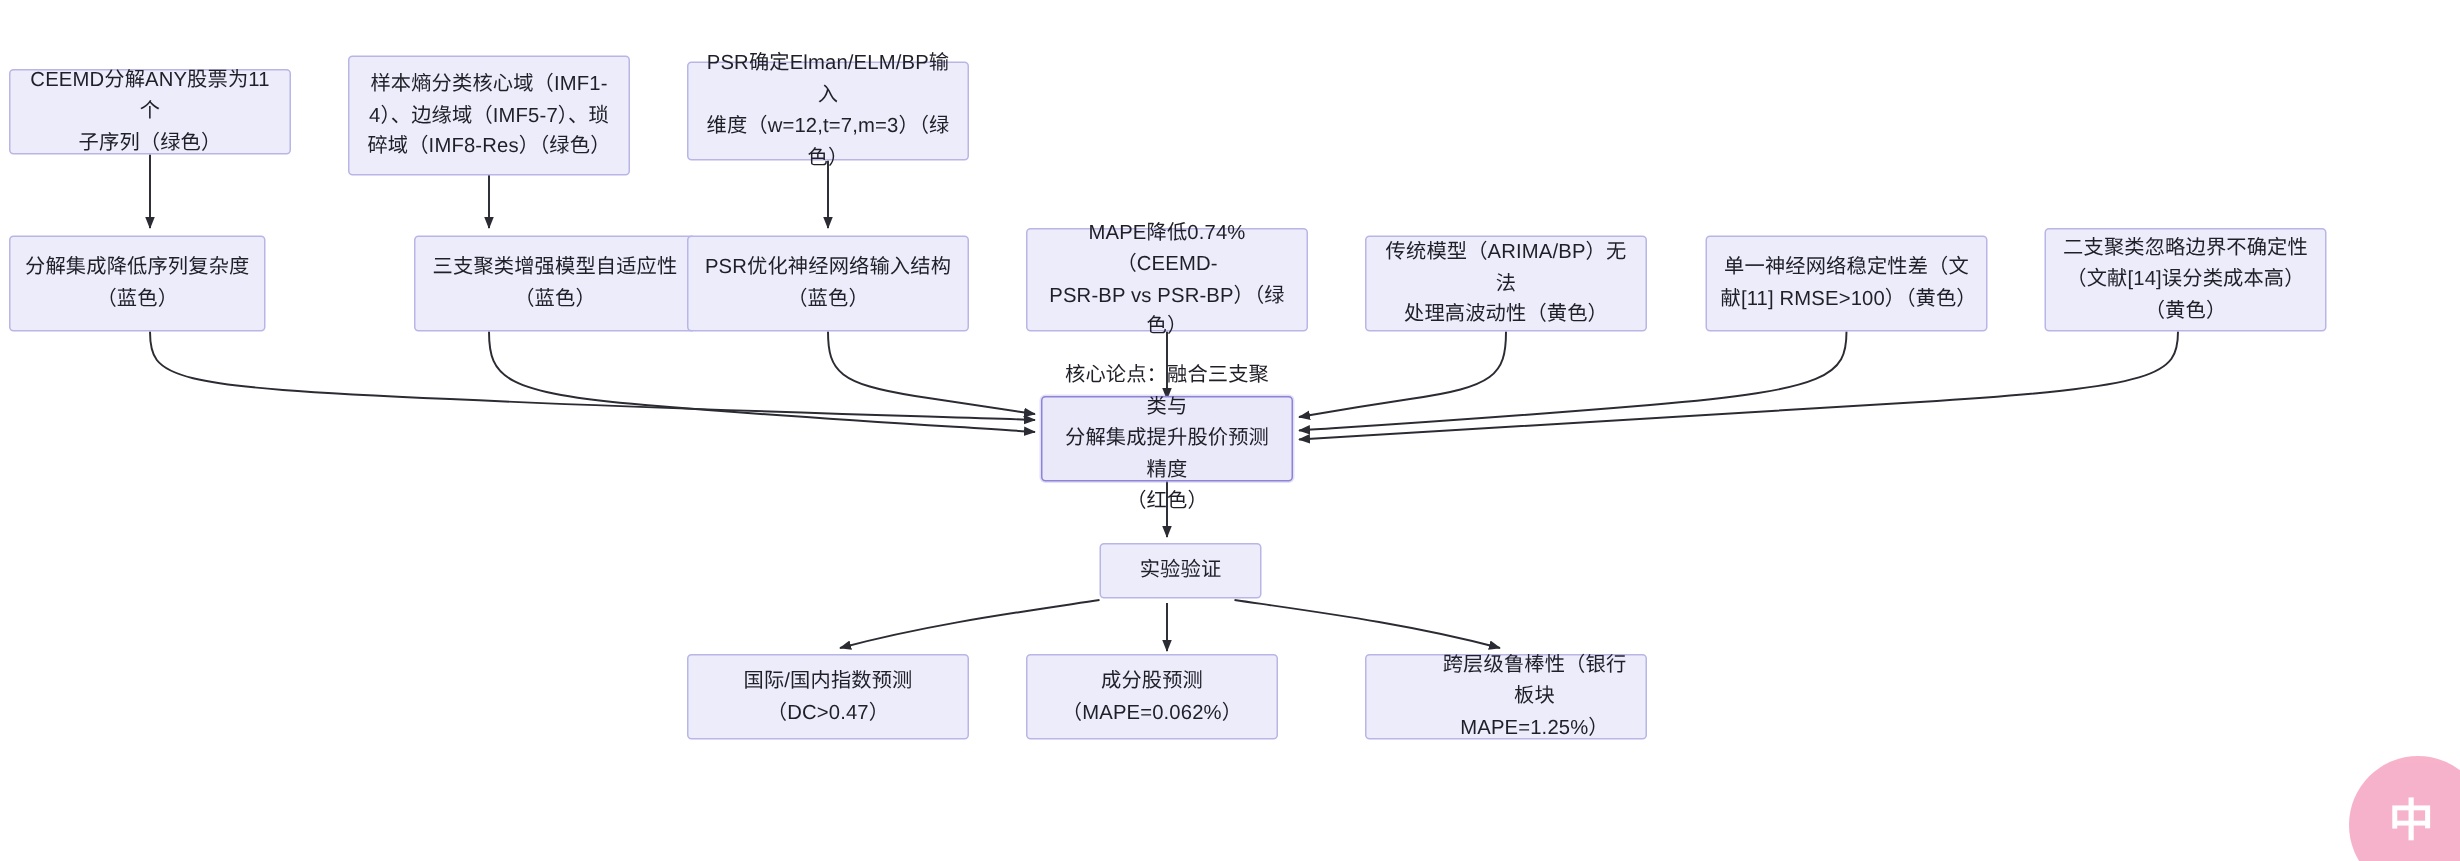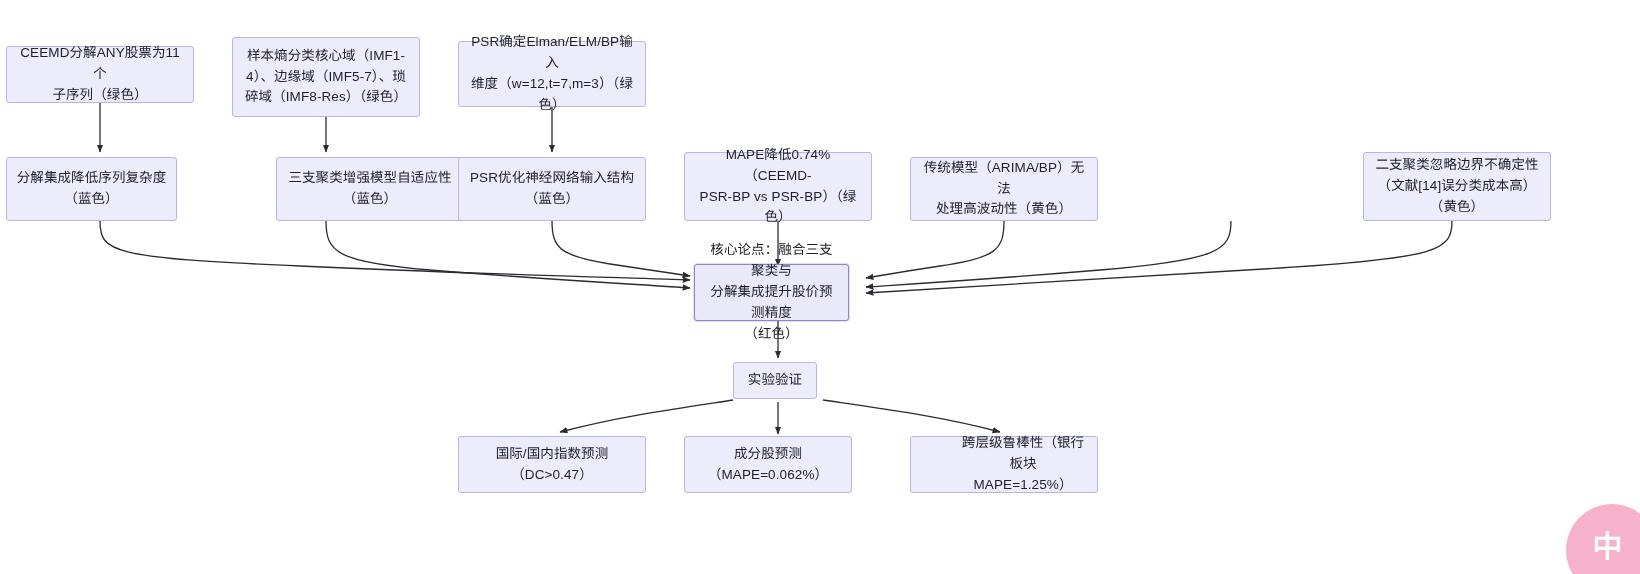--- a/index.html
+++ b/index.html
@@ -144,34 +144,38 @@
     <span class="txt">MAPE降低0.74%（CEEMD-
 PSR-BP vs PSR-BP）（绿
 色）</span>
   </div>
 
   <div class="node" style="left:910px; top:157px; width:188px; height:64px;">
     <span class="txt">传统模型（ARIMA/BP）无法
 处理高波动性（黄色）</span>
   </div>
 
+  <div class="node" style="left:1137px; top:157px; width:188px; height:64px;">
+    <span class="txt">单一神经网络稳定性差（文
+献[11] RMSE&gt;100）（黄色）</span>
+  </div>
 
   <div class="node" style="left:1363px; top:152px; width:188px; height:69px;">
     <span class="txt">二支聚类忽略边界不确定性
 （文献[14]误分类成本高）
 （黄色）</span>
   </div>
 
-  <div class="node core" style="left:694px; top:264px; width:155px; height:57px;">
+  <div class="node core" style="left:694px; top:264px; width:168px; height:57px;">
     <span class="txt">核心论点：融合三支聚类与
 分解集成提升股价预测精度
 （红色）</span>
   </div>
 
-  <div class="node" style="left:733px; top:362px; width:84px; height:37px;align-items:center;">
+  <div class="node" style="left:733px; top:362px; width:108px; height:37px;align-items:center;">
     <span class="txt">实验验证</span>
   </div>
 
   <div class="node" style="left:458px; top:436px; width:188px; height:57px;">
     <span class="txt">国际/国内指数预测
 （DC&gt;0.47）</span>
   </div>
 
   <div class="node" style="left:684px; top:436px; width:168px; height:57px;">
     <span class="txt">成分股预测

